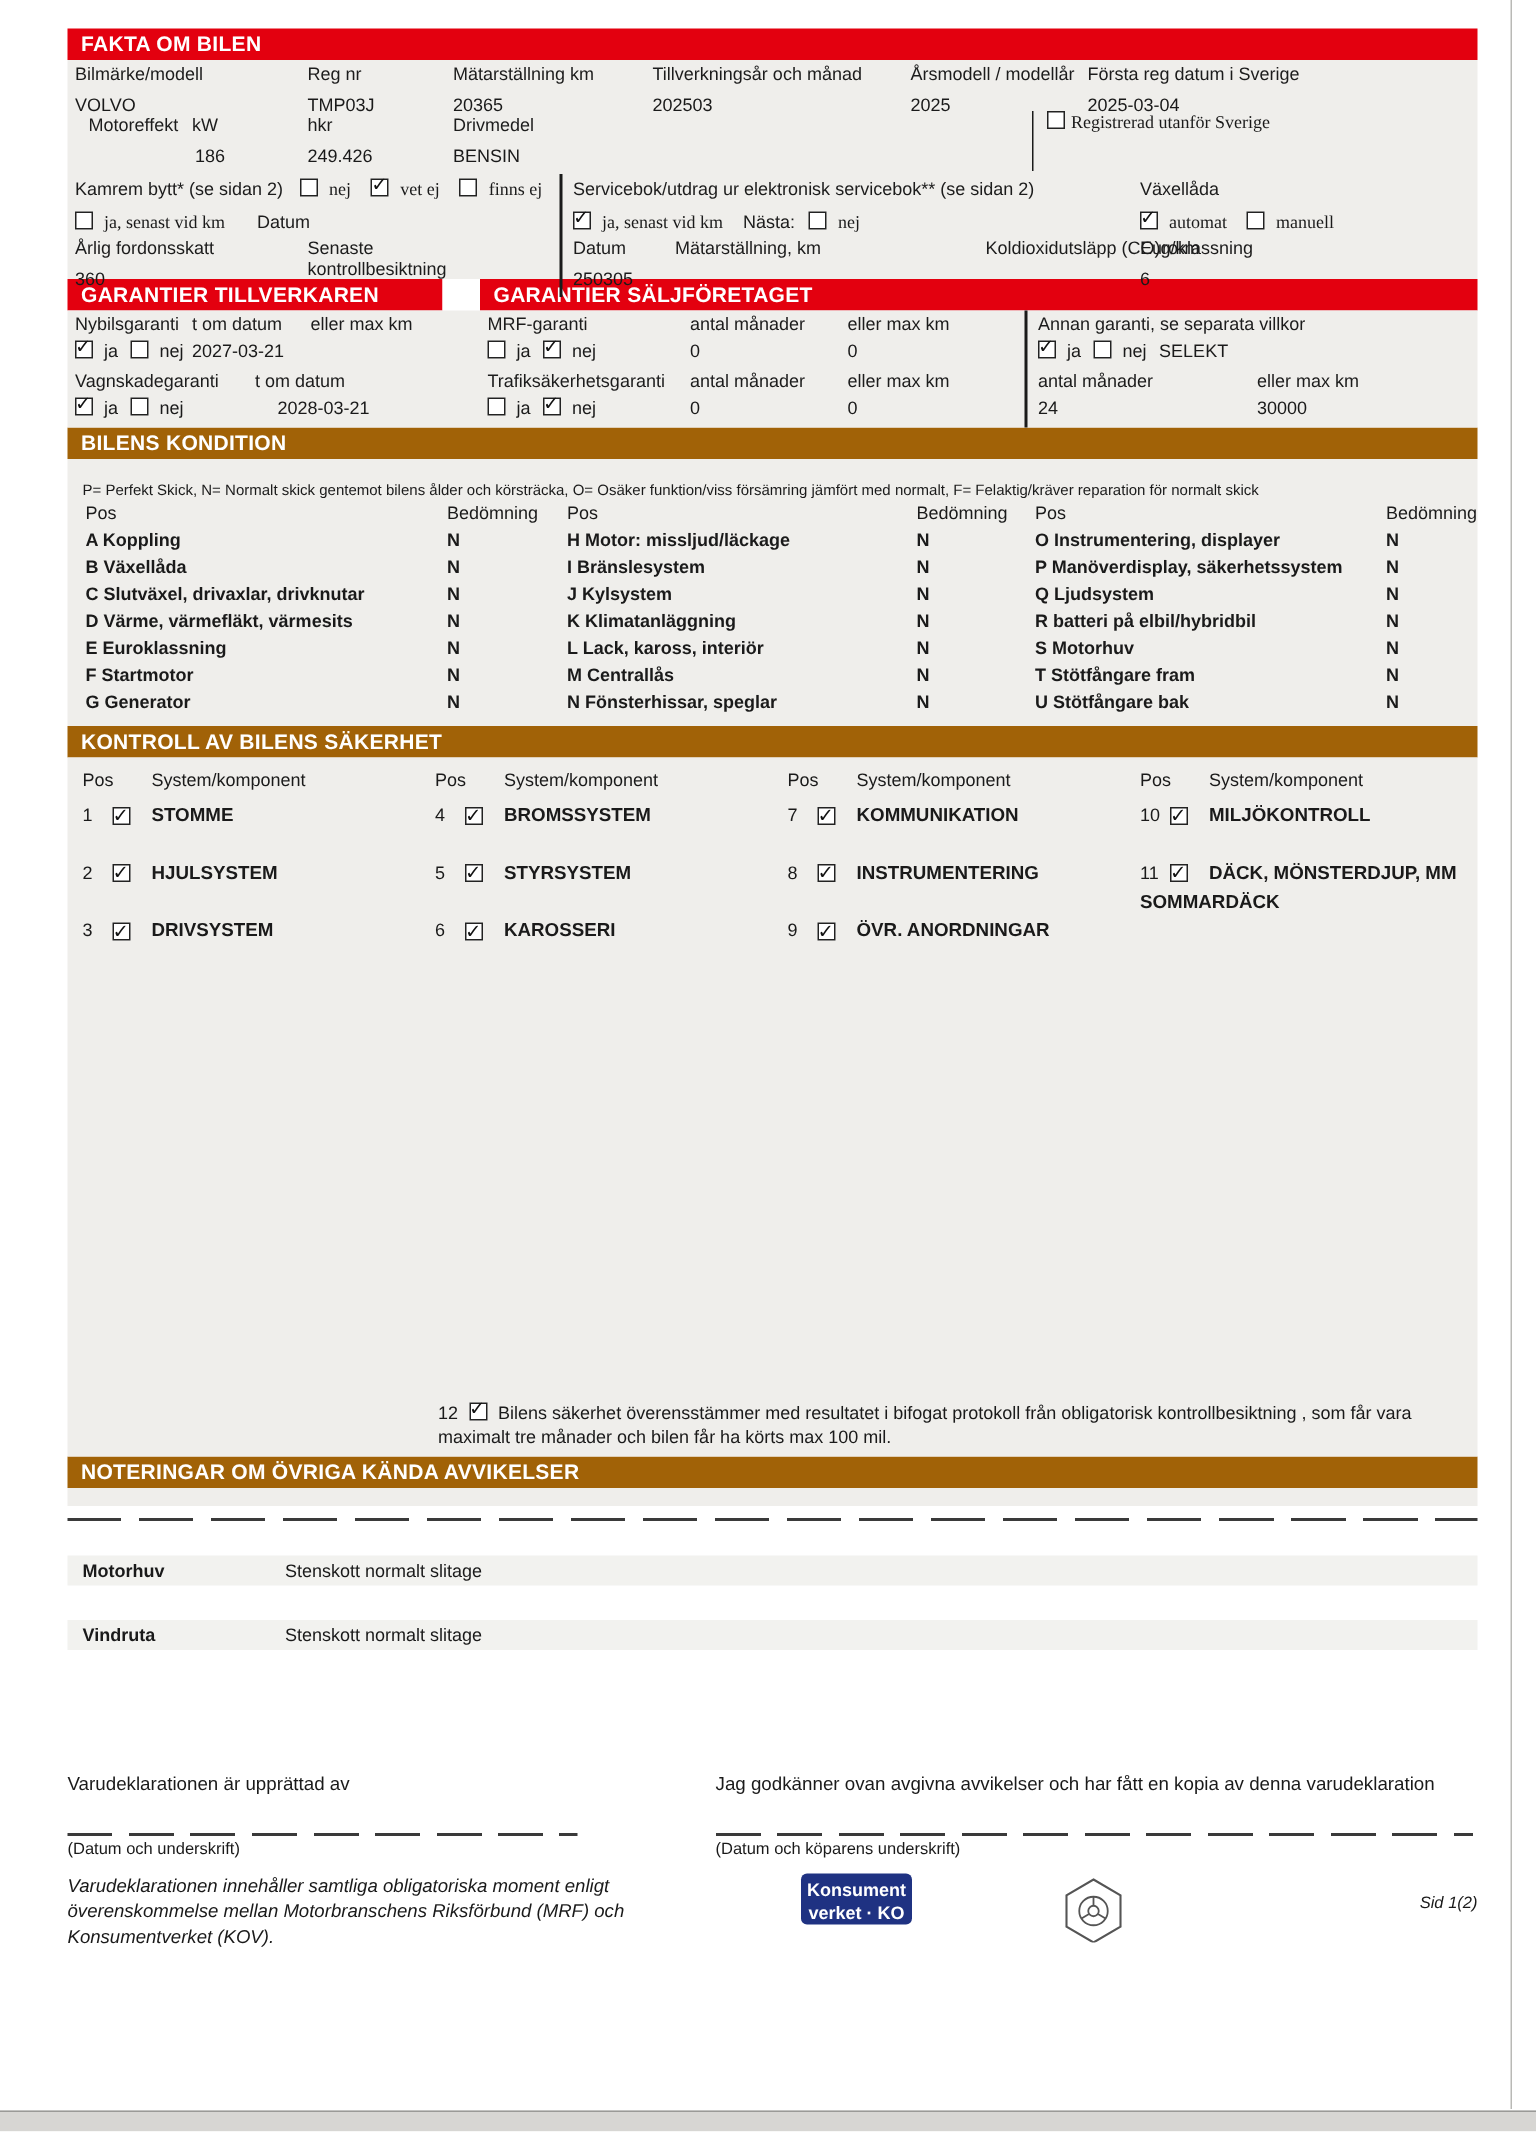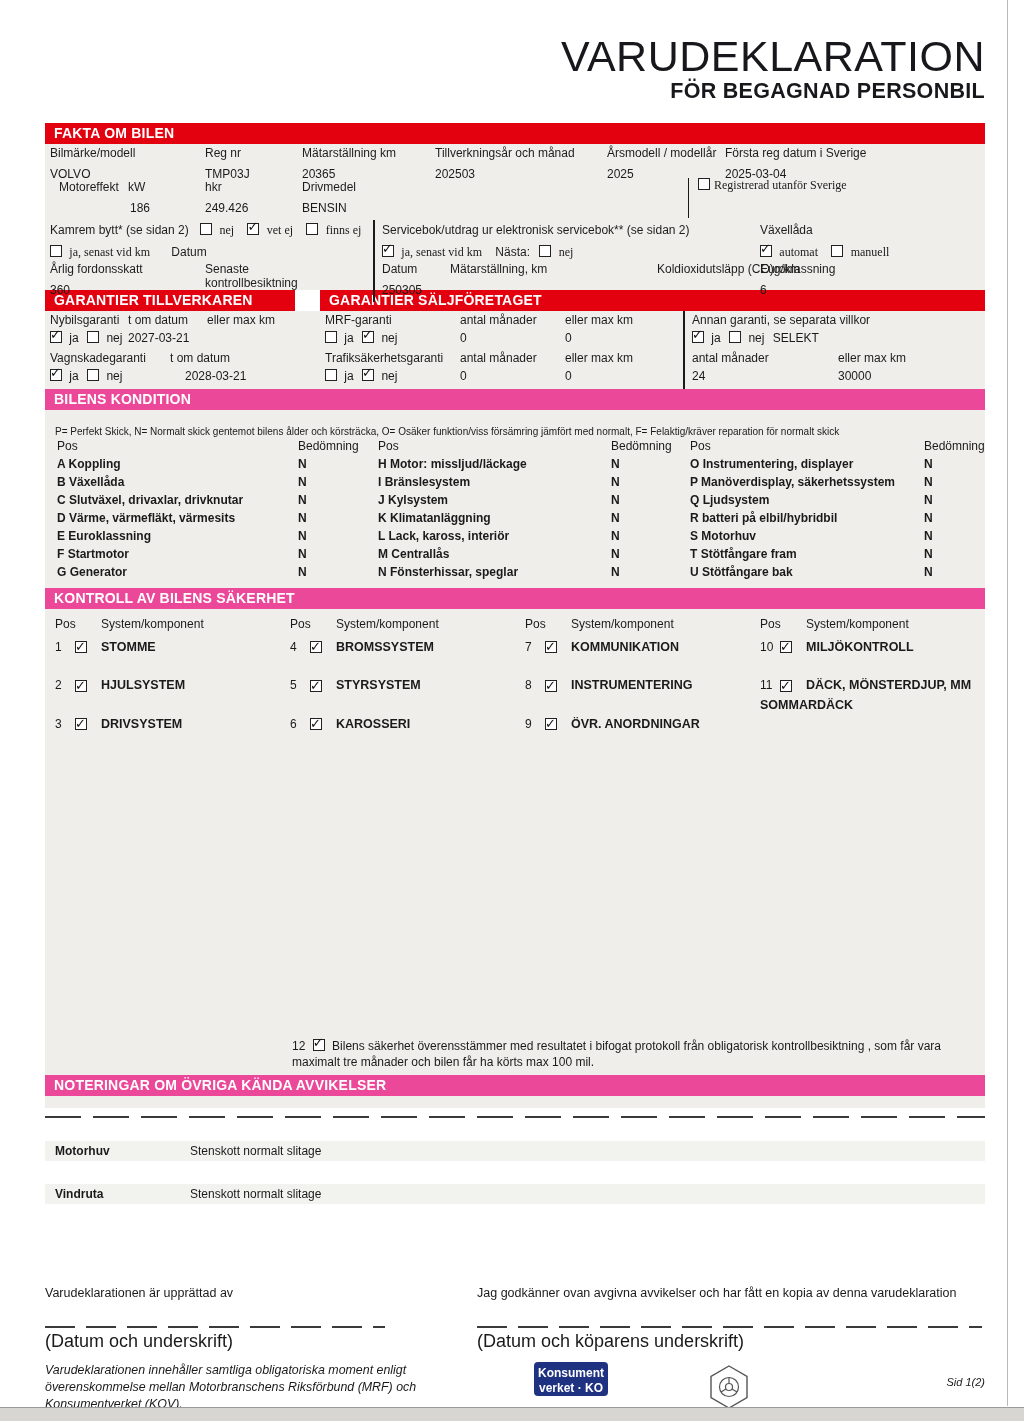--- a/index.html
+++ b/index.html
@@ -8,21 +8,21 @@
   .content{position:absolute;left:45px;top:0;width:940px;}
 
   
   .doc-title{margin-top:34px;text-align:right;}
   .doc-title .t1{font-size:43px;font-weight:500;letter-spacing:.5px;line-height:1.04;color:#17171c;}
   .doc-title .t2{font-size:21.5px;font-weight:600;letter-spacing:.3px;color:#17171c;}
 
   
   .bar{height:21px;line-height:21px;color:#fff;font-weight:700;font-size:14px;padding-left:9px;letter-spacing:.2px;}
   .bar.red{background:#e3000f;}
-  .bar.blue{background:#ec4899;}
+  .bar.blue{background:#a16207;}
   .fakta-bar{margin-top:19px;}
 
   
   .panel{position:relative;background:#efeeeb;font-size:12px;}
   .abs{position:absolute;white-space:nowrap;font-size:12px;}
   .lbl{font-size:12px;color:#1c1c1c;}
   .val{font-size:12px;}
   .vdiv{position:absolute;width:1.5px;background:#1a1a1a;}
 
   
@@ -84,42 +84,38 @@
   
   .footer{margin-top:82px;font-size:12.5px;}
   .f-r1{display:flex;}
   .f-r1 .left{width:432px;}
   .sig-row{display:flex;margin-top:26px;}
   .sig-left{width:432px;}
   .sig-right{flex:1;}
   .sig-line{height:2px;background:repeating-linear-gradient(90deg,#3a3a3a 0 30px,transparent 30px 41px);}
   .sig-line.l{width:340px;}
   .sig-line.r{width:505px;}
-  .sig-cap{margin-top:3px;font-size:18px;}
+  .sig-cap{margin-top:3px;font-size:11px;}
   .f-r3{display:flex;margin-top:10px;}
   .legal{width:465px;font-style:italic;font-size:12.4px;line-height:17px;white-space:normal;}
   .kv-badge{margin-left:24px;width:74px;height:34px;background:#1f3282;border-radius:4px;color:#fff;
             font-weight:700;font-size:12px;text-align:center;line-height:1.25;padding-top:4px;box-sizing:border-box;}
   .mrf-logo{margin-left:100px;margin-top:2px;}
   .sid{margin-left:auto;font-style:italic;font-size:11px;margin-top:14px;}
 
   
   .edge-right{position:absolute;top:0;right:16px;width:1px;height:1406px;background:#b9b9b6;}
   .edge-bottom{position:absolute;left:0;bottom:0;width:100%;height:13px;background:#d7d6d3;border-top:1px solid #9a9a97;}
 </style>
 </head>
 <body>
 
 <div class="page">
   <div class="content">
 
-    <div class="doc-title">
-      <div class="t1">VARUDEKLARATION</div>
-      <div class="t2">FÖR BEGAGNAD PERSONBIL</div>
-    </div>
 
     <div class="bar red fakta-bar"><span>FAKTA OM BILEN</span></div>
     <div class="panel" style="height:146px">
       <div class="fields">
 
       <div class="f-cell">
             <div class="lbl">Bilmärke/modell</div>
             <div class="val">VOLVO</div>
           </div>
           <div class="f-cell">

